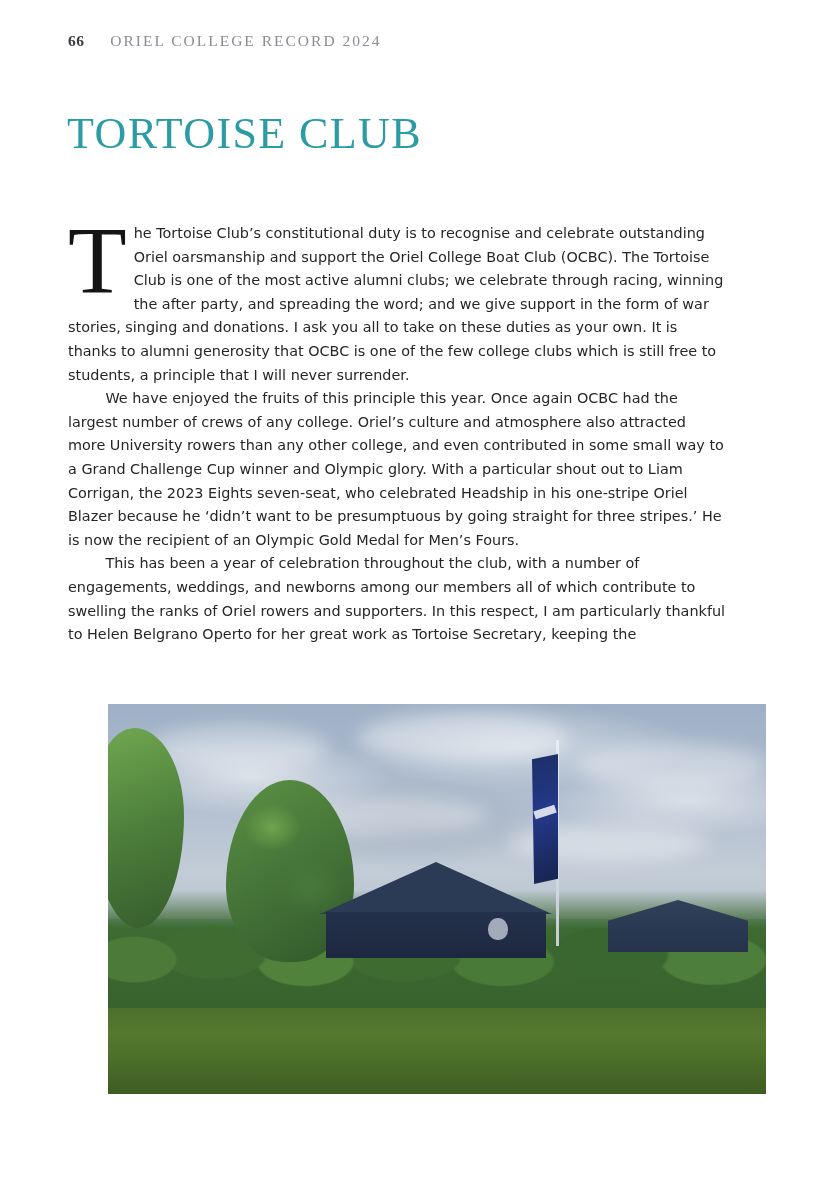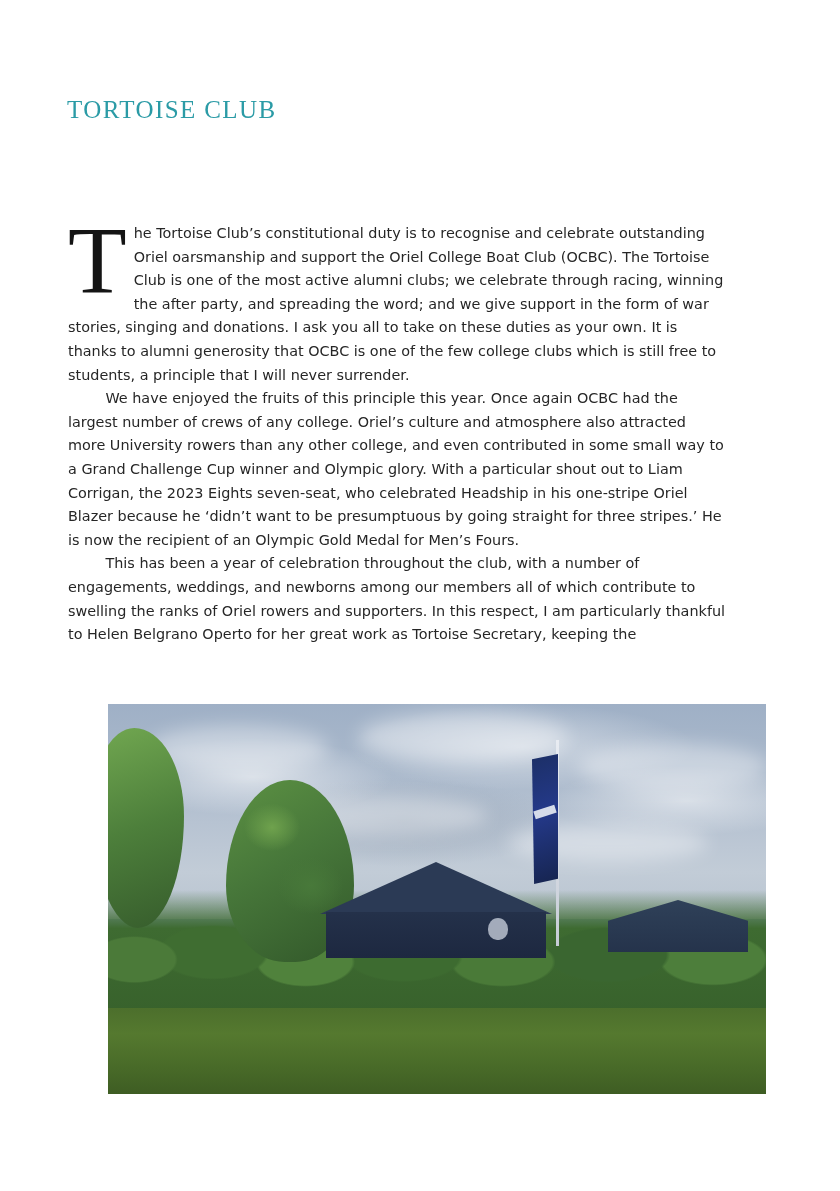--- a/index.html
+++ b/index.html
@@ -44,21 +44,21 @@
     letter-spacing: 2.0px;
     font-weight: 400;
   }
 
   
   .section-title {
     position: absolute;
     left: 67px;
     top: 79px;
     font-family: "Liberation Serif", serif;
-    font-size: 25px;
+    font-size: 44px;
     letter-spacing: 1.4px;
     color: #2b9ba6;
     font-weight: 400;
     white-space: nowrap;
   }
 
   
   .body-block {
     position: absolute;
     left: 68px;
@@ -239,20 +239,24 @@
     position: absolute;
     bottom: 0;
     width: 26px;
   }
 </style>
 </head>
 <body>
 
 <div class="page">
 
+  <div class="running-head">
+    <span class="folio">66</span>
+    <span class="head-title">ORIEL COLLEGE RECORD 2024</span>
+  </div>
 
   <h1 class="section-title">TORTOISE CLUB</h1>
 
   <div class="body-block">
     <p><span class="dropcap">T</span><span>he Tortoise Club’s constitutional duty is to recognise and celebrate outstanding Oriel oarsmanship and support the Oriel College Boat Club (OCBC). The Tortoise Club is one of the most active alumni clubs; we celebrate through racing, winning the after party, and spreading the word; and we give support in the form of war stories, singing and donations. I ask you all to take on these duties as your own. It is thanks to alumni generosity that OCBC is one of the few college clubs which is still free to students, a principle that I will never surrender.</span></p>
     <p class="para-indent">We have enjoyed the fruits of this principle this year. Once again OCBC had the largest number of crews of any college. Oriel’s culture and atmosphere also attracted more University rowers than any other college, and even contributed in some small way to a Grand Challenge Cup winner and Olympic glory. With a particular shout out to Liam Corrigan, the 2023 Eights seven-seat, who celebrated Headship in his one-stripe Oriel Blazer because he ‘didn’t want to be presumptuous by going straight for three stripes.’ He is now the recipient of an Olympic Gold Medal for Men’s Fours.</p>
     <p class="para-indent">This has been a year of celebration throughout the club, with a number of engagements, weddings, and newborns among our members all of which contribute to swelling the ranks of Oriel rowers and supporters. In this respect, I am particularly thankful to Helen Belgrano Operto for her great work as Tortoise Secretary, keeping the</p>
   </div>
 
   <figure class="figure">

